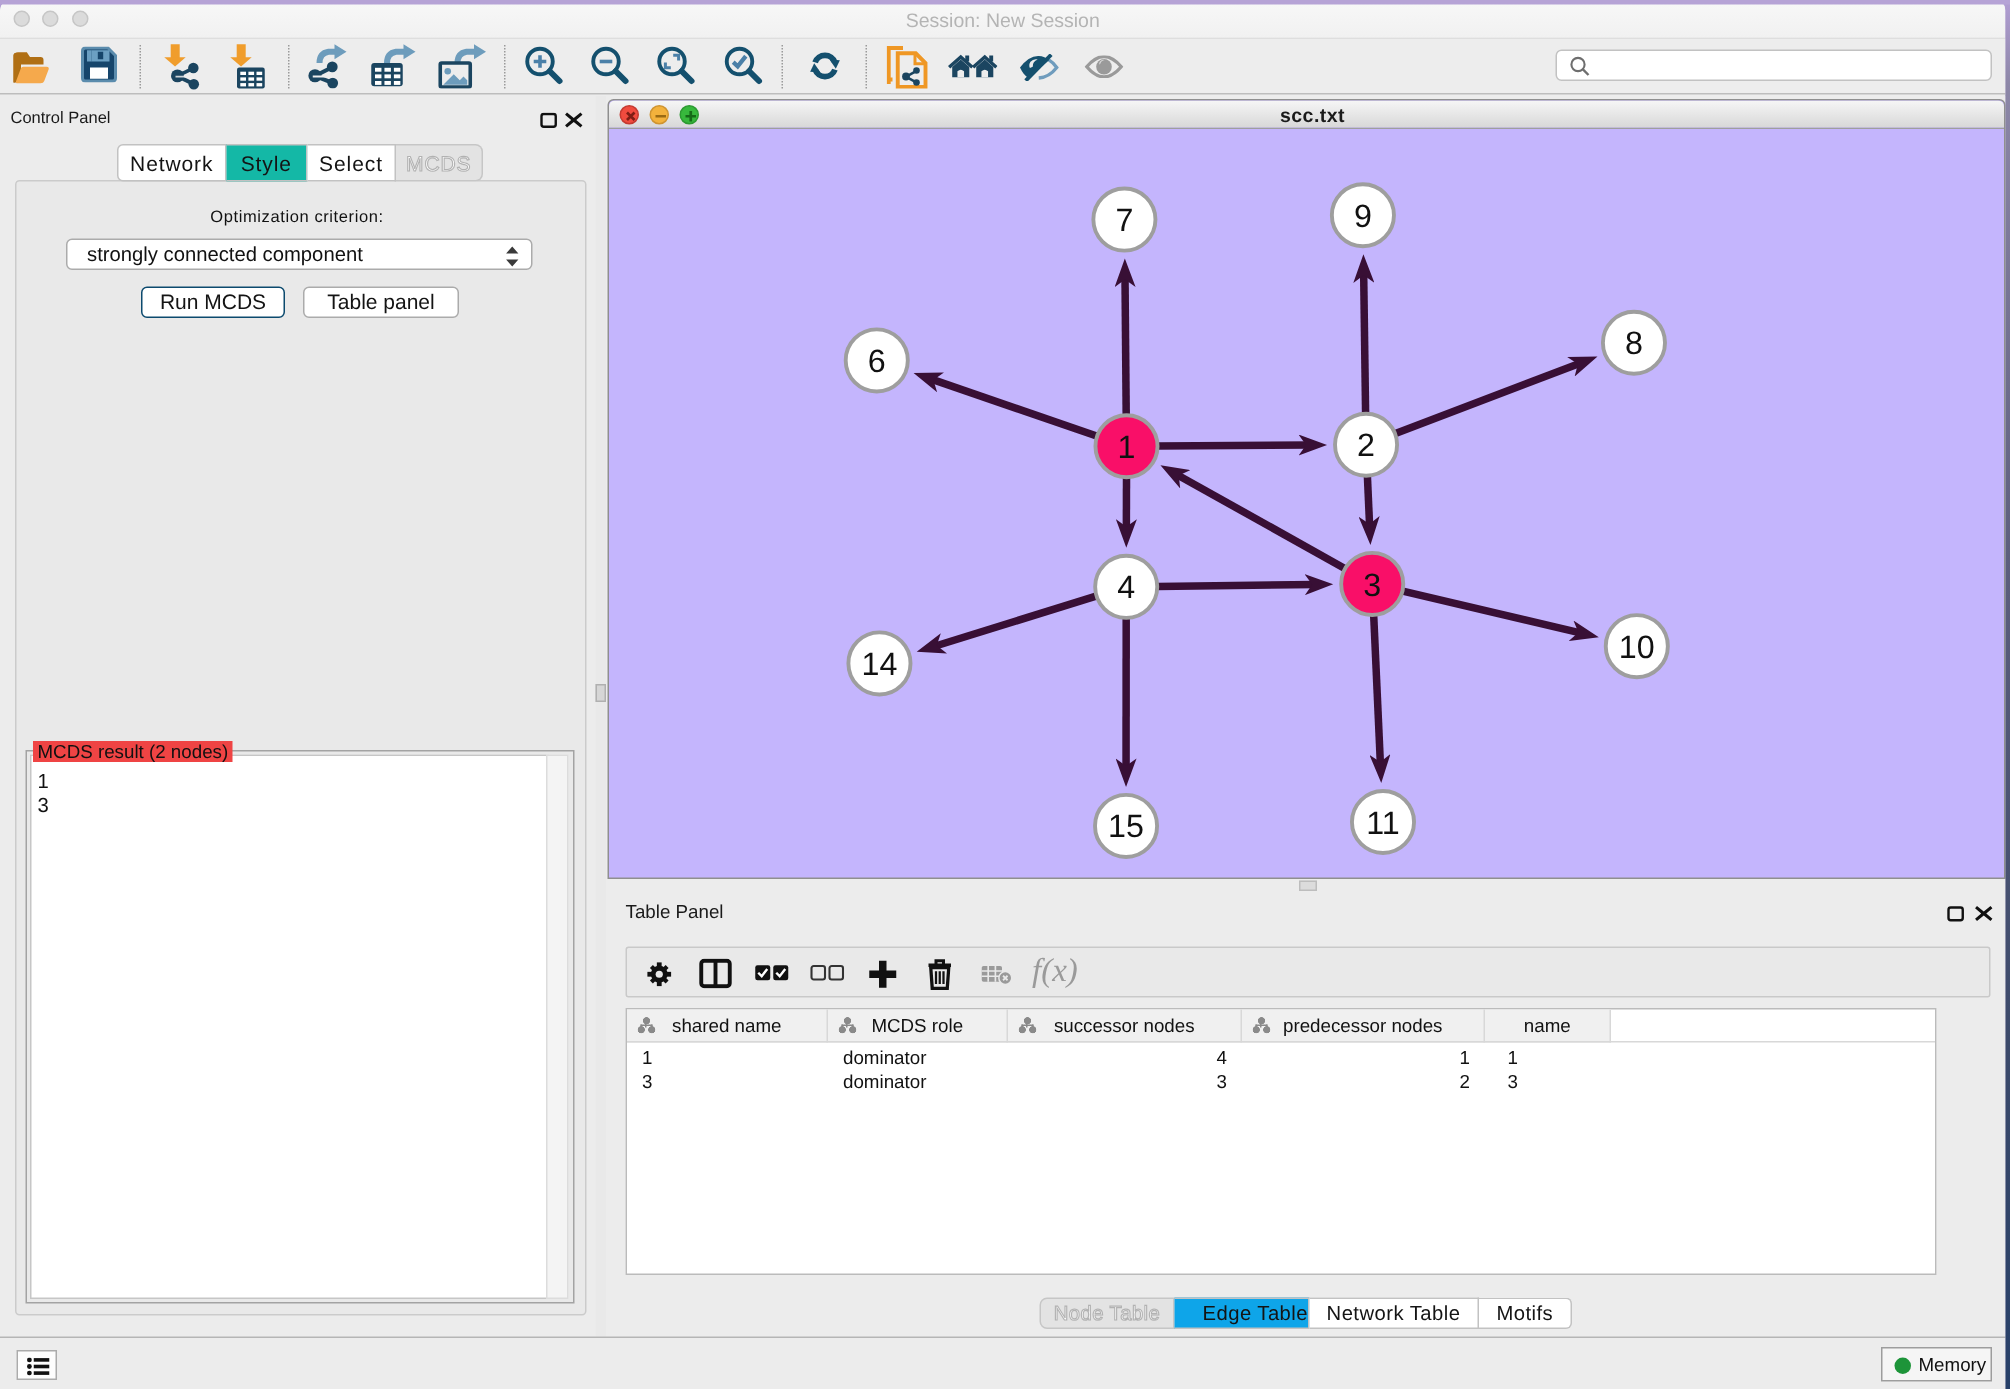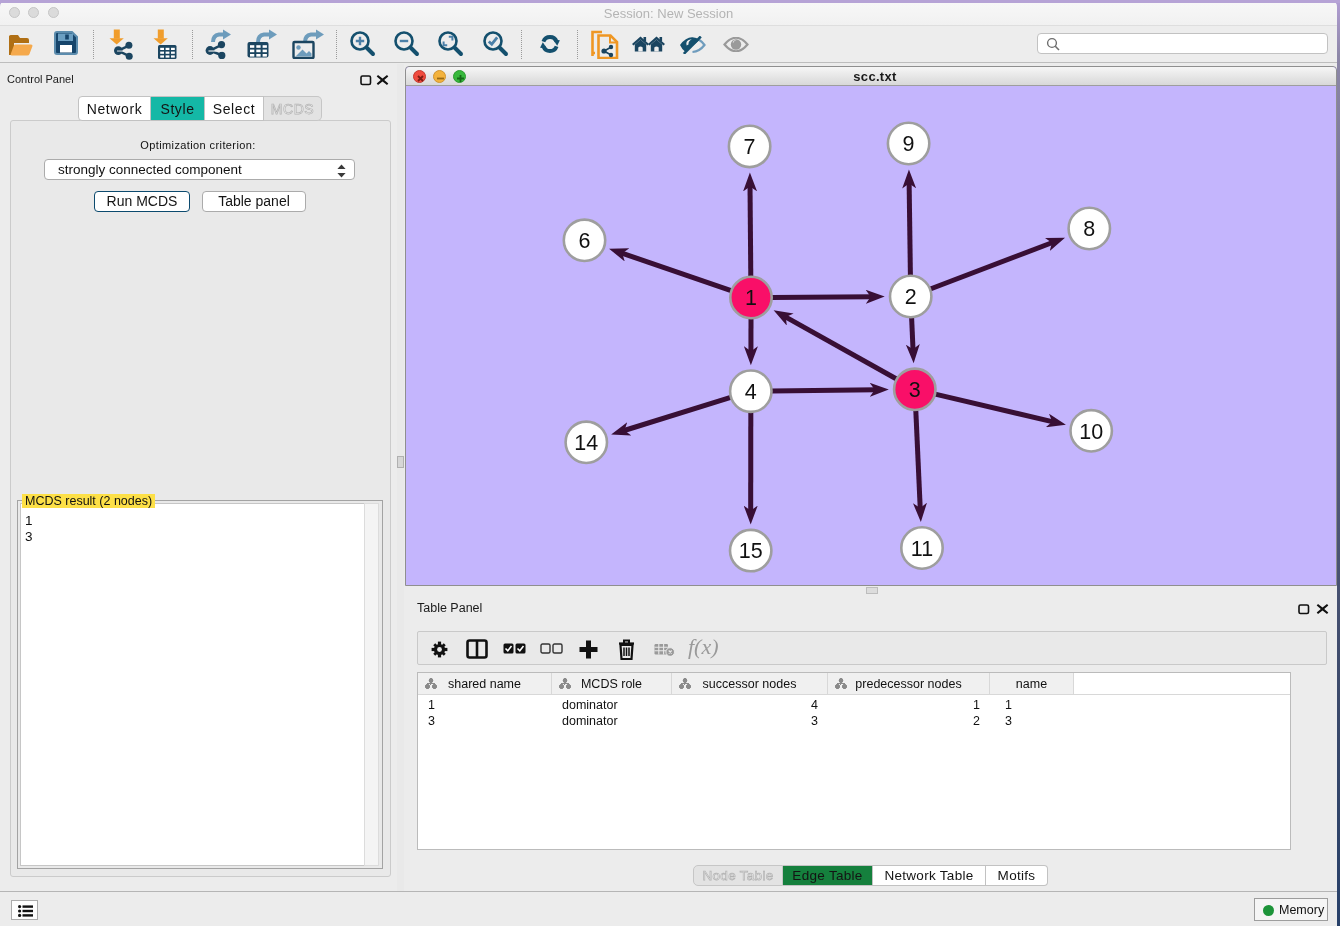--- a/index.html
+++ b/index.html
@@ -262,21 +262,21 @@
         </svg>
     </div>
 
     <div style="position:absolute;left:94px;top:127px;width:96px;height:21px;background:#fff;border:1px solid #0c4a6e;border-radius:4px;font-size:14px;color:#141414;text-align:center;line-height:19px;">Run MCDS</div>
     <div style="position:absolute;left:202px;top:127px;width:104px;height:21px;background:#fff;border:1px solid #ababab;border-radius:4px;font-size:14px;color:#141414;text-align:center;line-height:19px;">Table panel</div>
 
     <div style="position:absolute;left:17px;top:436px;width:366px;height:369px;border:1px solid #a3a3a3;">
       <div style="position:absolute;left:2px;top:2px;width:346px;height:363px;background:#fff;border:1px solid #c6c6c6;font-size:13.5px;color:#111;padding:9px 0 0 4px;line-height:16px;">1<br>3</div>
       <div style="position:absolute;right:3px;top:2px;width:15px;height:363px;background:#f4f4f4;border:1px solid #dcdcdc;"></div>
     </div>
-    <div style="position:absolute;left:22px;top:430px;background:#fde047;padding:0 3px;font-size:12.5px;color:#111;">MCDS result (2 nodes)</div>
+    <div style="position:absolute;left:22px;top:430px;background:#ef4444;padding:0 3px;font-size:12.5px;color:#111;">MCDS result (2 nodes)</div>
   </div>
 
   <div style="position:absolute;left:397px;top:64px;width:7px;height:827px;background:#e9e9e9;"></div>
   <div style="position:absolute;left:396.5px;top:456px;width:7px;height:12px;background:#d6d6d6;border:1px solid #b0b0b0;"></div>
   <div id="rightarea">
     <div id="netwin">
       <div id="nettitle">
           <div class="t" style="text-indent:8px;">scc.txt</div>
         </div>
       <div class="mbtn" style="left:7px;background:#f04b3e;border:0.5px solid #c43a30;">
@@ -416,21 +416,21 @@
         <div style="position:absolute;left:587px;top:25px;">1</div>
         <div style="position:absolute;left:10px;top:41px;">3</div>
         <div style="position:absolute;left:144px;top:41px;">dominator</div>
         <div style="position:absolute;left:254px;top:41px;width:146px;text-align:right;">3</div>
         <div style="position:absolute;left:410px;top:41px;width:152px;text-align:right;">2</div>
         <div style="position:absolute;left:587px;top:41px;">3</div>
       </div>
 
       <div style="position:absolute;left:288px;top:269px;height:21px;display:flex;font-size:13.5px;color:#141414;letter-spacing:0.3px;">
         <div style="width:90px;background:#e3e3e3;border:1px solid #c6c6c6;border-radius:5px 0 0 5px;text-align:center;line-height:20px;color:#fff;-webkit-text-stroke:0.75px #b2b2b2;">Node Table</div>
-        <div style="width:90px;background:#15803d;border:1px solid #c2c2c2;border-left:none;text-align:center;line-height:20px;">Edge Table</div>
+        <div style="width:90px;background:#0ea5e9;border:1px solid #c2c2c2;border-left:none;text-align:right;line-height:20px;">Edge Table</div>
         <div style="width:113px;background:#fff;border:1px solid #c2c2c2;border-left:none;text-align:center;line-height:20px;">Network Table</div>
         <div style="width:62px;background:#fff;border:1px solid #c2c2c2;border-left:none;border-radius:0 4px 4px 0;text-align:center;line-height:20px;">Motifs</div>
       </div>
     </div>
   </div>
   <div id="statusbar">
     <div style="position:absolute;left:11px;top:8px;width:27px;height:20px;background:#fdfdfd;border:1px solid #ababab;">
       <svg style="position:absolute;left:6px;top:4px;" width="15" height="12" viewBox="0 0 15 12">
         <g fill="#111">
             <circle cx="1.6" cy="1.6" r="1.6"></circle>

